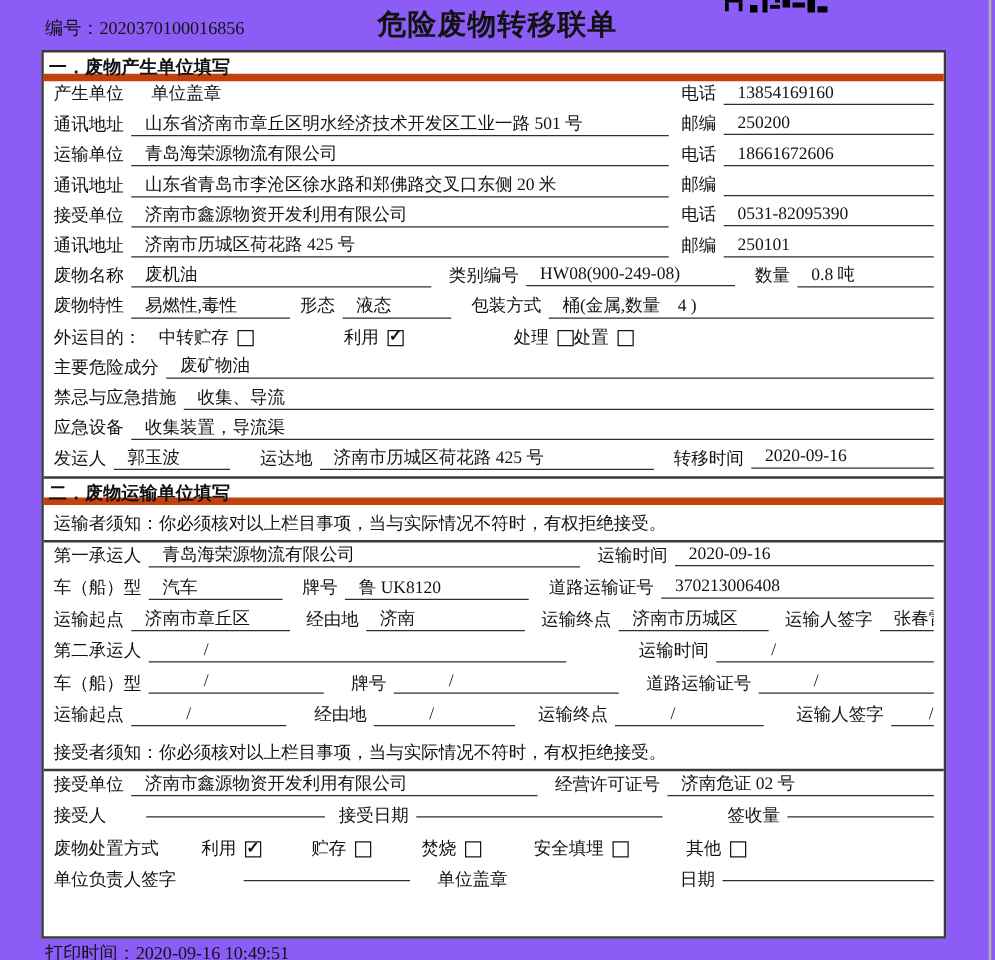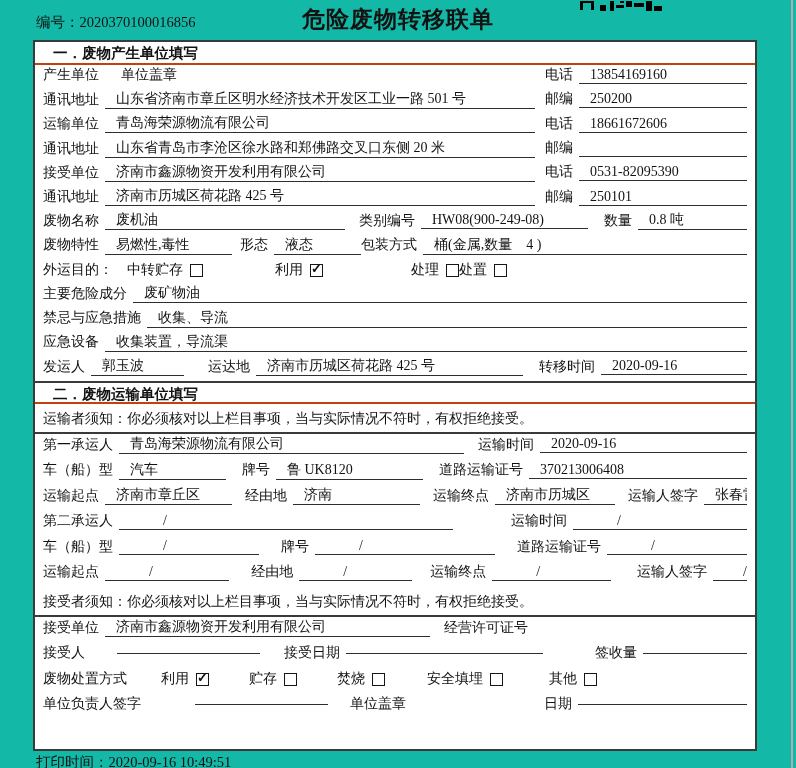--- a/index.html
+++ b/index.html
@@ -1,27 +1,27 @@
 <!DOCTYPE html>
 <html><head>
 <meta charset="utf-8">
 <style>
   html,body{margin:0;padding:0;background:#fff;}
-  #page{position:relative;width:796px;height:768px;background:#14b8a6;overflow:hidden;
+  #page{position:relative;width:796px;height:768px;background:#8b5cf6;overflow:hidden;
         font-family:"Liberation Serif","DejaVu Serif",serif;color:#121212;font-size:14px;}
   
   #hdr{position:absolute;left:0;top:0;width:796px;height:40px;}
   #serial{position:absolute;left:36px;top:13px;font-size:14.5px;white-space:nowrap;}
   #title{position:absolute;left:0;top:4px;width:796px;text-align:center;font-size:23px;font-weight:bold;letter-spacing:1px;}
   #qr{position:absolute;left:580px;top:0;width:84px;height:11px;overflow:hidden;}
   
   #edge{position:absolute;left:791px;top:0;width:2px;height:768px;background:#aeaeae;}
   
   #tbl{position:absolute;left:33px;top:40px;width:724px;height:711px;border:2px solid #3a3a3a;box-sizing:border-box;background:#fff;}
-  .sec-h{box-sizing:border-box;height:23px;padding:2px 8px 0 18px;font-weight:bold;font-size:14.5px;border-bottom:2px solid #c2410c;}
+  .sec-h{box-sizing:border-box;height:23px;padding:2px 8px 0 4px;font-weight:bold;font-size:14.5px;border-bottom:6px solid #c2410c;}
   .bt{border-top:2px solid #3a3a3a;}
   .notice{box-sizing:border-box;height:30px;padding:6px 8px 0 8px;border-bottom:2px solid #3a3a3a;white-space:nowrap;}
   .row{box-sizing:border-box;display:flex;align-items:center;padding:0 8px 4px 8px;white-space:nowrap;}
   .h1{height:24.3px;} .h2{height:25.5px;} .h3{height:25.5px;}
   .lpart{box-sizing:border-box;display:flex;align-items:flex-end;flex:0 0 502px;}
   .rpart{display:flex;align-items:flex-end;flex:1;}
   .lbl{white-space:nowrap;margin-right:6px;}
   .fld{border-bottom:1px solid #2e2e2e;white-space:nowrap;padding:0 4px 0 11px;overflow:hidden;min-height:1px;}
   .grow{flex:1;}
   .sl{padding-left:44px;}
@@ -135,21 +135,21 @@
       <span class="fld" style="width:152px">HW08(900-249-08)</span>
       <span class="lbl" style="margin-left:16px">数量</span>
       <span class="fld grow">0.8 吨</span>
     </div>
 
     <div class="row h1">
       <span class="lbl">废物特性</span>
       <span class="fld" style="width:112px">易燃性,毒性</span>
       <span class="lbl" style="margin-left:8px">形态</span>
       <span class="fld" style="width:72px">液态</span>
-      <span class="lbl" style="">包装方式</span>
+      <span class="lbl" style="margin-left:16px">包装方式</span>
       <span class="fld grow">桶(金属,数量　4 )</span>
     </div>
 
     <div class="row h1">
       <span class="lbl">外运目的：</span>
       <span class="opt" style="margin-left:8px">
         <span>中转贮存</span>
         <span class="cb" data-checked="false"></span>
       </span>
       <span class="opt" style="margin-left:72px">
@@ -246,26 +246,27 @@
       <span class="lbl" style="margin-left:26px">运输人签字</span>
       <span class="fld sl grow" style="padding-left:30px">/</span>
     </div>
 
     <div class="notice">接受者须知：你必须核对以上栏目事项，当与实际情况不符时，有权拒绝接受。</div>
 
     <div class="row h3">
       <span class="lbl">接受单位</span>
       <span class="fld" style="width:310px">济南市鑫源物资开发利用有限公司</span>
       <span class="lbl" style="margin-left:14px">经营许可证号</span>
+      <span class="fld grow">济南危证 02 号</span>
     </div>
 
     <div class="row h3">
       <span class="lbl">接受人</span>
       <span class="fld" style="width:128px;margin-left:26px"></span>
-      <span class="lbl" style="margin-left:24px">接受日期</span>
+      <span class="lbl" style="margin-left:11px">接受日期</span>
       <span class="fld" style="width:182px"></span>
       <span class="lbl" style="margin-left:52px">签收量</span>
       <span class="fld grow"></span>
     </div>
 
     <div class="row h3">
       <span class="lbl">废物处置方式</span>
       <span class="opt" style="margin-left:28px">
         <span>利用</span>
         <span class="cb" data-checked="true"></span>

